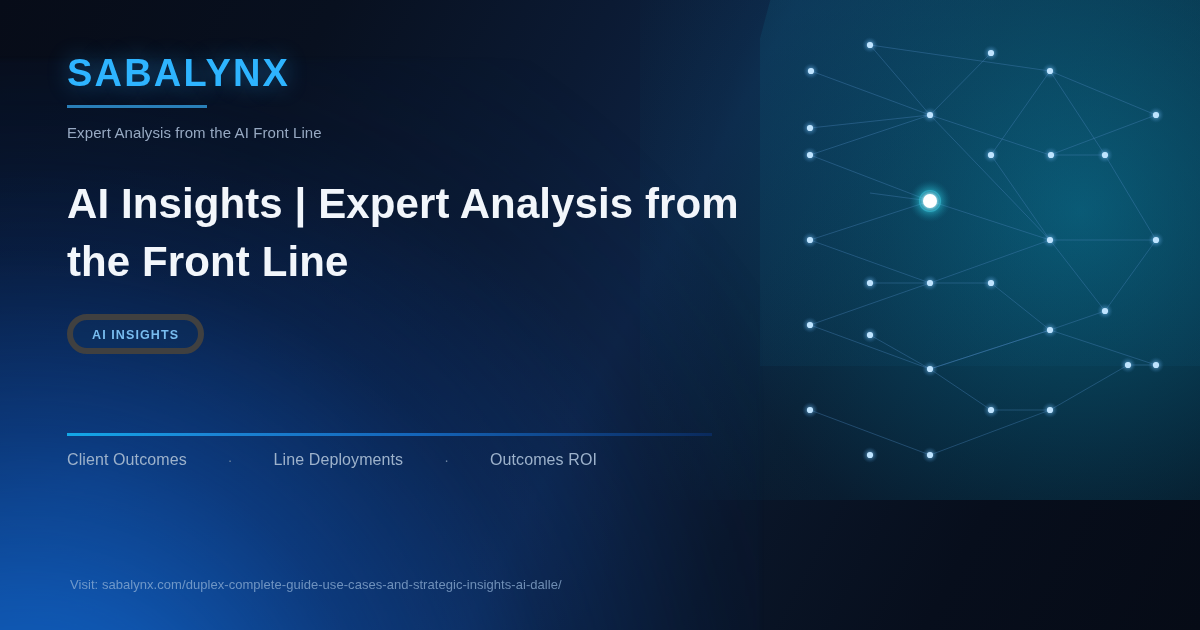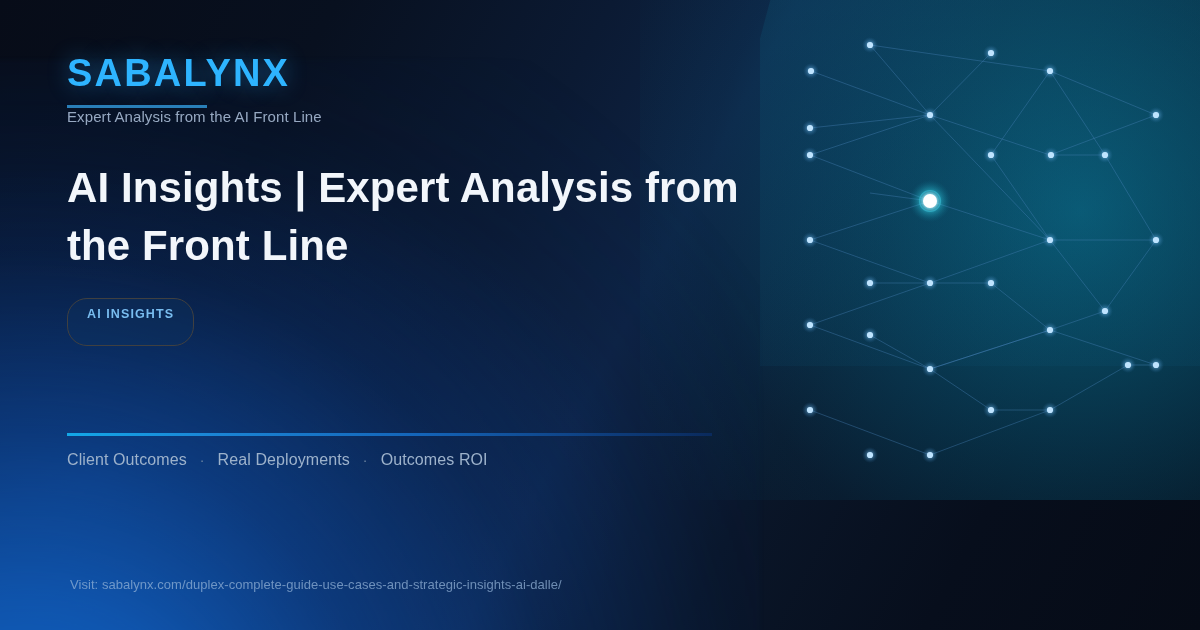--- a/index.html
+++ b/index.html
@@ -104,41 +104,41 @@
     line-height:1.0;
     text-shadow:0 0 22px rgba(45,170,255,0.45);
     white-space:nowrap;
   }
   .brand-rule {
     margin-top:13px;
     width:140px; height:3px;
     background:#2a7fb8;
   }
   .brand-tag {
-    margin-top:0;
+    margin-top:16px;
     font-size:15px;
     color:#97a9c2;
     letter-spacing:0.1px;
   }
 
   .headline {
     margin-top:33px;
     width:700px;
     font-size:42px;
     font-weight:700;
     line-height:1.37;
     color:#f2f6fb;
     letter-spacing:0.1px;
   }
 
   .badge {
     margin-top:24px;
     display:inline-block;
-    padding:8px 19px 24px;
-    border:1px solid #404040;
+    padding:8px 19px 6px;
+    border:6px solid #404040;
     border-radius:20px;
     font-size:12.5px;
     font-weight:600;
     letter-spacing:1.1px;
     color:#79bdf0;
     background:rgba(18,52,96,0.30);
   }
 
   .divider {
     position:absolute;
@@ -148,20 +148,21 @@
   }
 
   .features {
     position:absolute;
     left:67px; top:451px;
     font-size:16px;
     color:#9db2cb;
     letter-spacing:0.1px;
     display:flex;
     align-items:center;
+    gap:28px;
   }
   .feature-sep {
     margin:0 13px;
     color:#6d84a0;
     font-size:14px;
   }
 
   .visit {
     position:absolute;
     left:70px; top:577px;
@@ -320,20 +321,20 @@
     <h1 class="headline">AI Insights | Expert Analysis from the Front Line</h1>
 
     <div class="badge">AI INSIGHTS</div>
   </div>
 
   <div class="divider"></div>
 
   <div class="features">
     <span>Client Outcomes</span>
     <span class="feature-sep">·</span>
-    <span>Real Deployments</span>
+    <span>Line Deployments</span>
     <span class="feature-sep">·</span>
     <span>Outcomes ROI</span>
   </div>
 
   <div class="visit">Visit: sabalynx.com/duplex-complete-guide-use-cases-and-strategic-insights-ai-dalle/</div>
 
 </div>
 
 </body></html>

